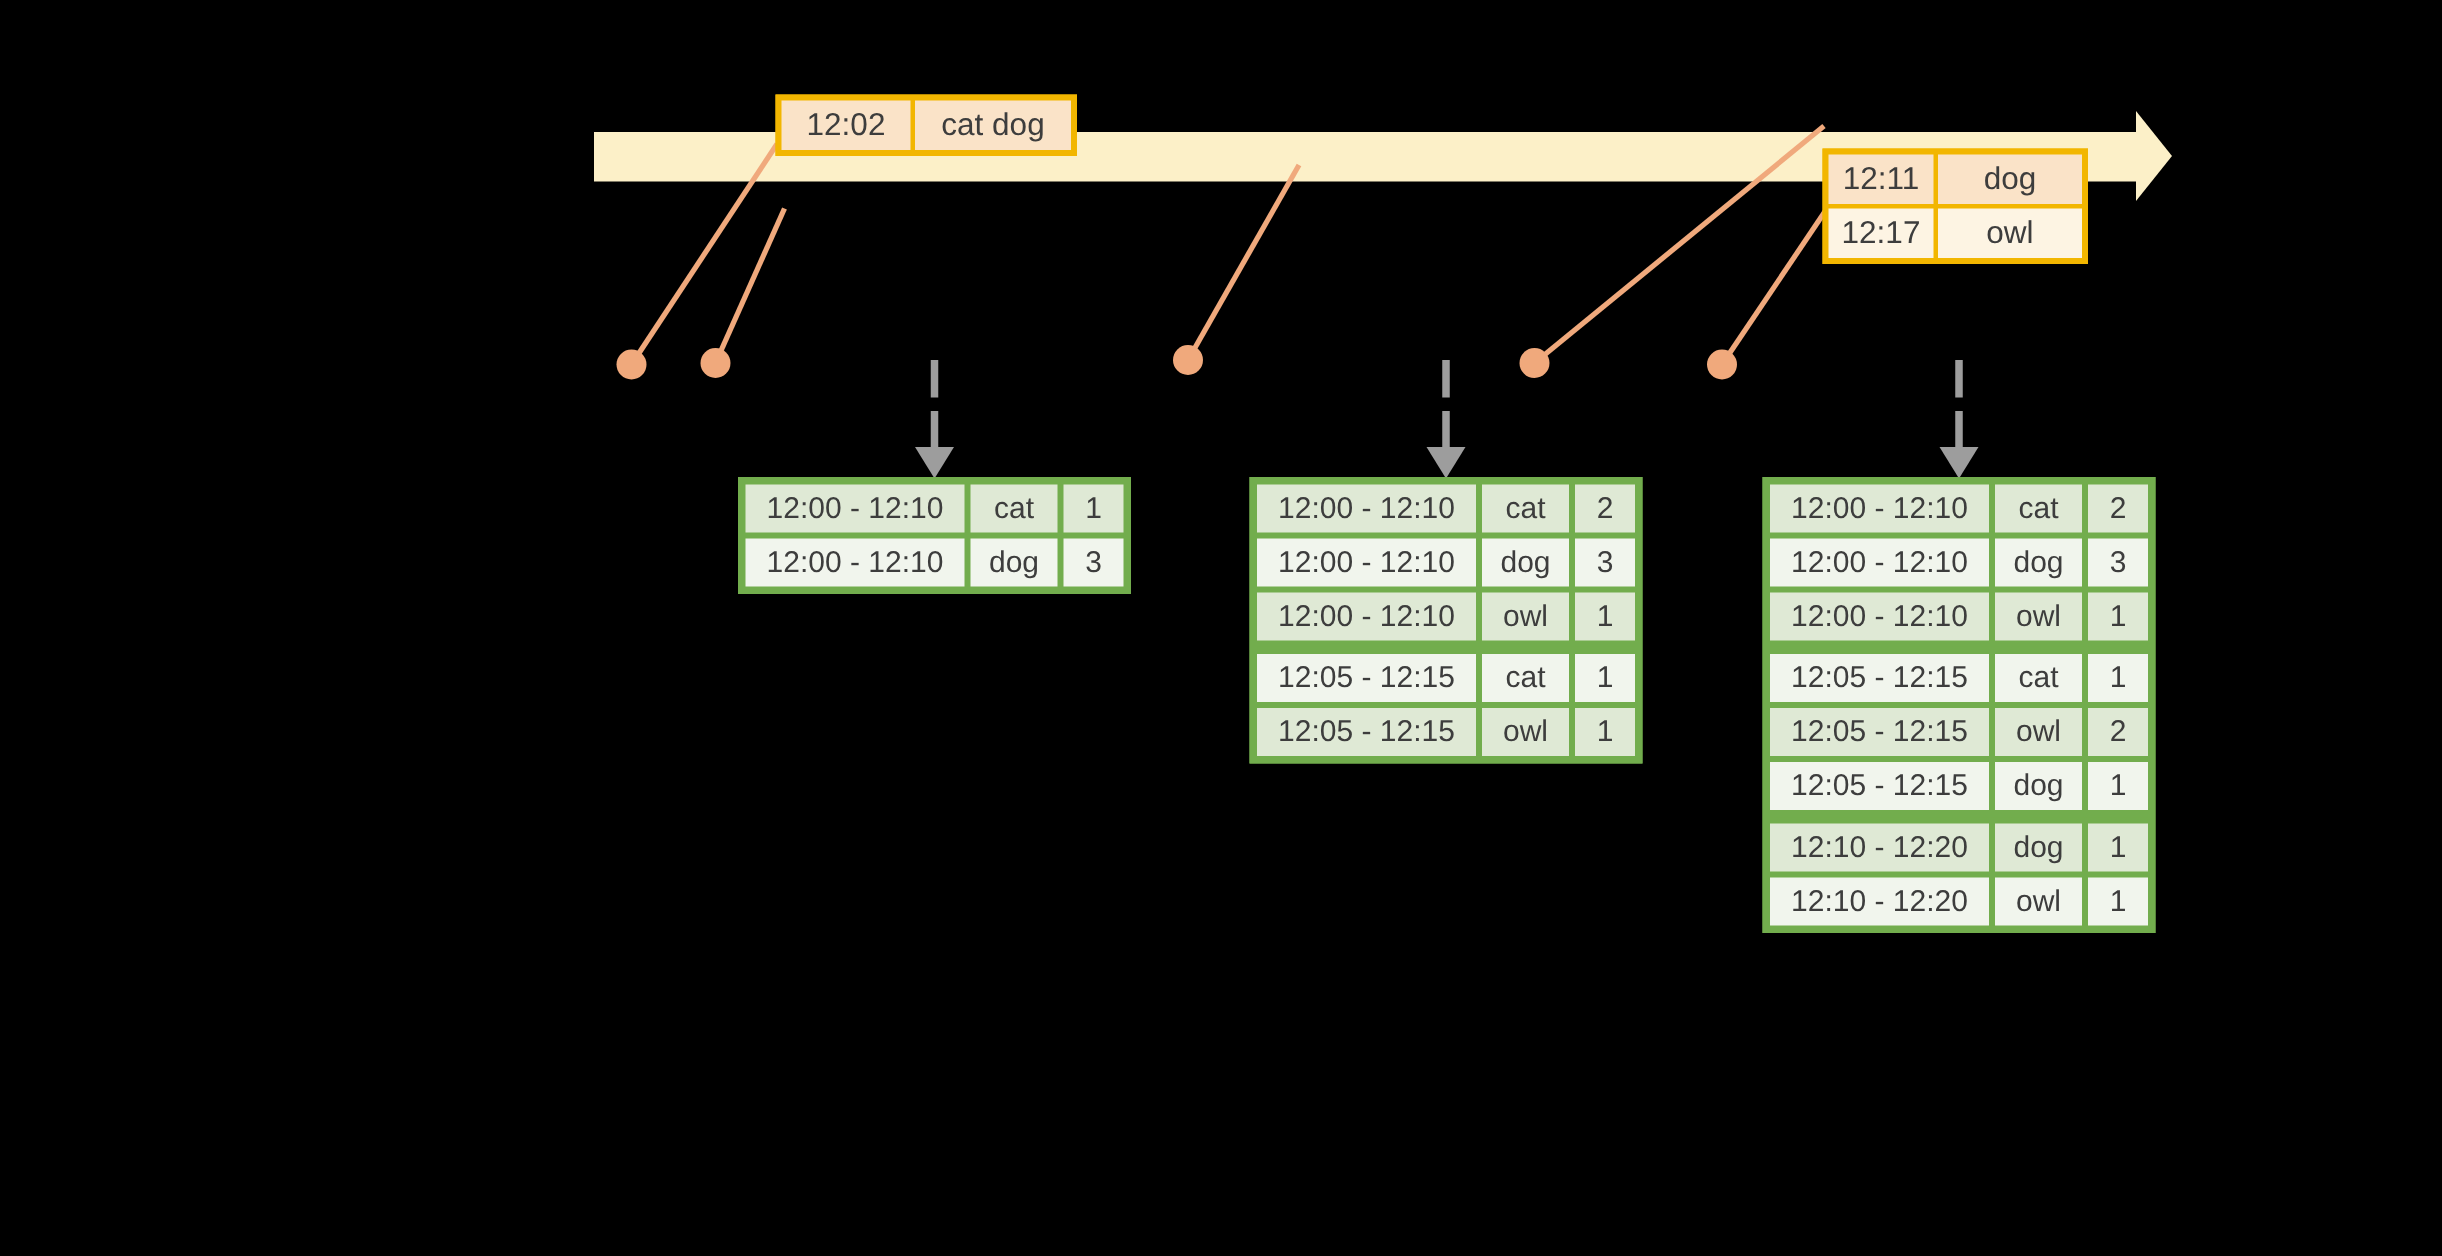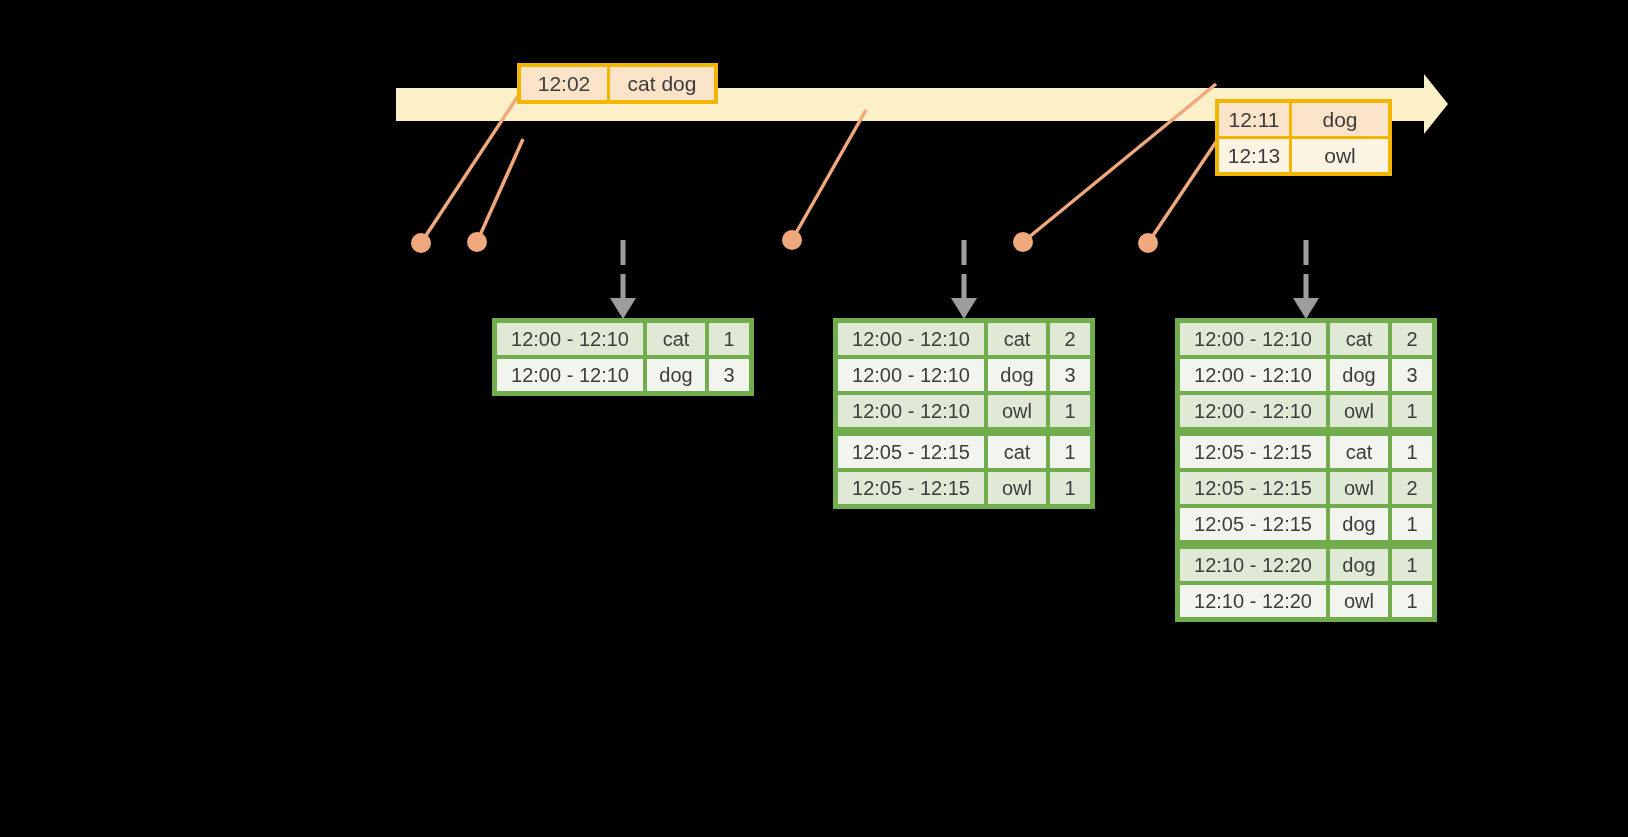--- a/index.html
+++ b/index.html
@@ -94,21 +94,21 @@
     </div>
   </div>
 
 
   <div class="etable cols-c" style="left:1215px;top:63px;margin-top:36px;">
     <div class="erow dark">
       <div class="ecell t">12:11</div>
       <div class="ecell w">dog</div>
     </div>
     <div class="erow light">
-      <div class="ecell t">12:13</div>
+      <div class="ecell t">12:17</div>
       <div class="ecell w">owl</div>
     </div>
   </div>
 
   <div class="gtable" style="left:492px;top:318px;">
     <div class="grow dark">
       <div class="gcell win">12:00 - 12:10</div>
       <div class="gcell word">cat</div>
       <div class="gcell cnt">1</div>
     </div>

